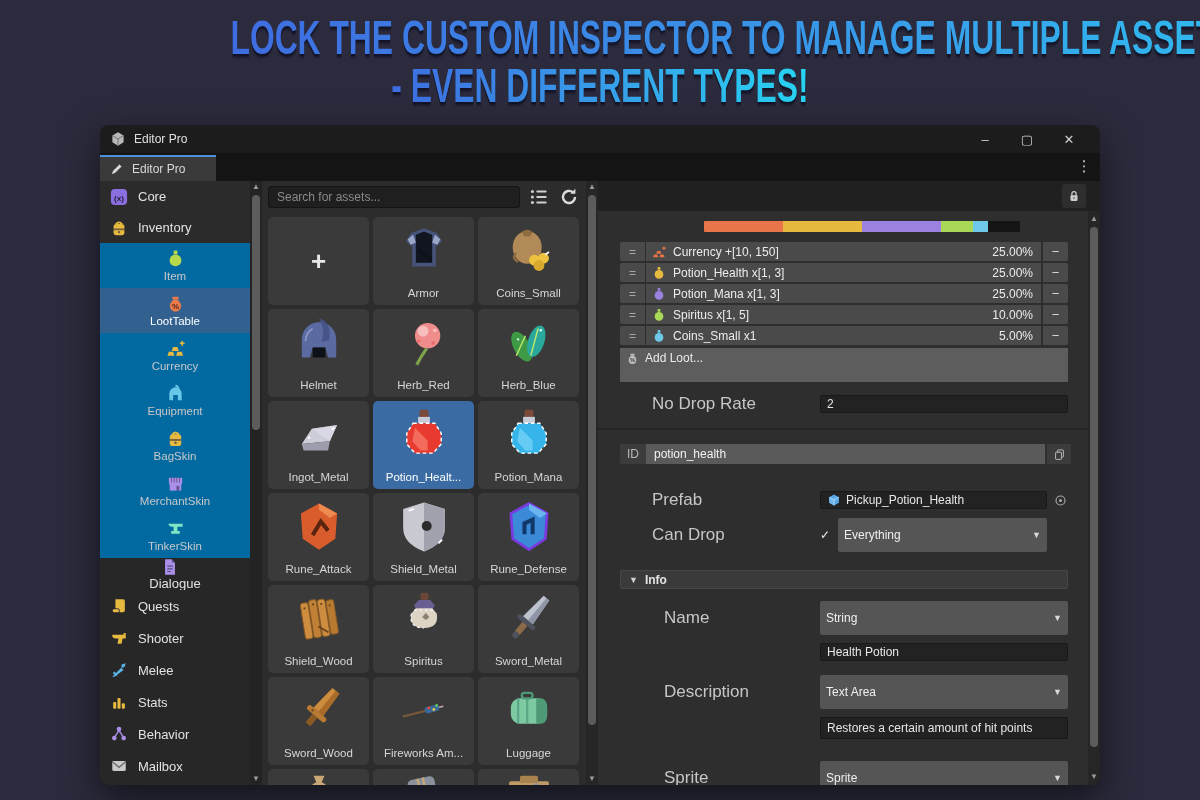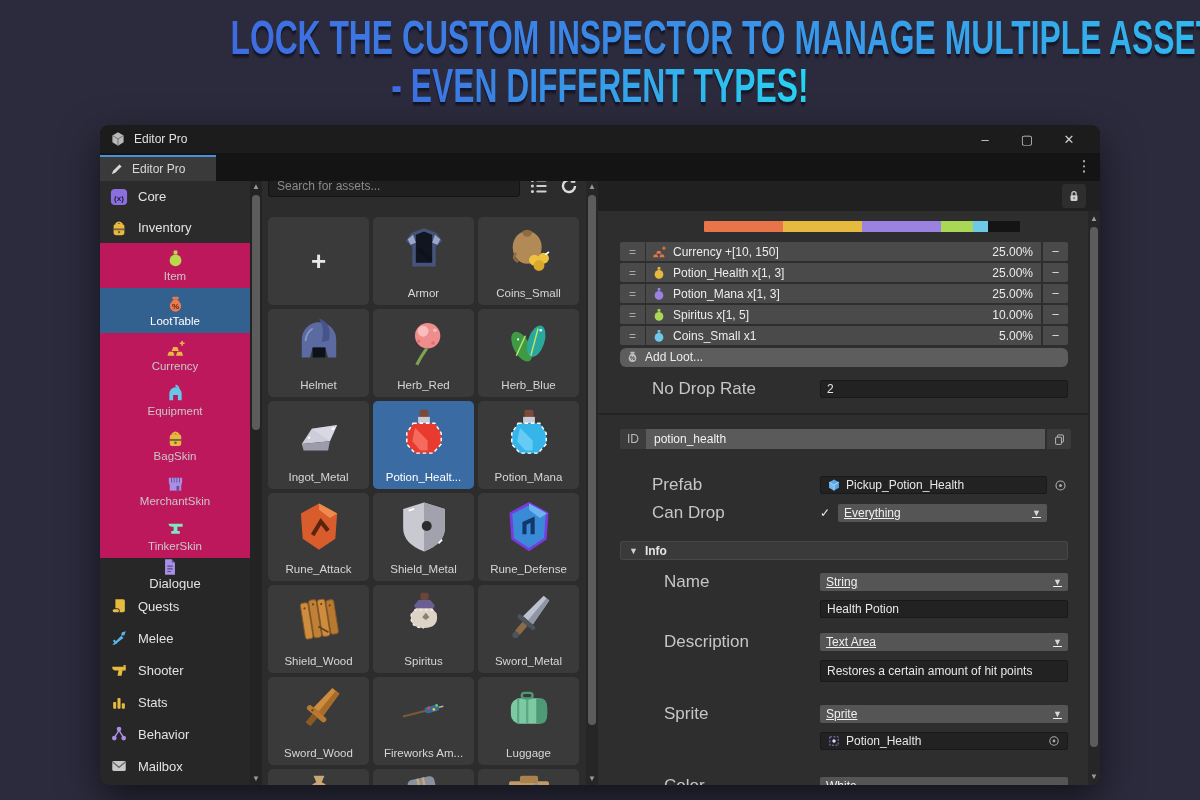--- a/index.html
+++ b/index.html
@@ -44,33 +44,33 @@
   .tab .t-ico { width:14px; height:14px; margin-right:8px; }
   .kebab { position:absolute; right:8px; top:4px; color:#cfcfcf; font-size:15px; letter-spacing:0; width:16px; text-align:center; }
 
   .main { display:flex; height:604px; }
 
   
   .sidebar { width:150px; background:#272727; display:flex; flex-direction:column; overflow:hidden; }
   .sb-item { height:31px; display:flex; align-items:center; padding:0 10px; background:#2b2b2b; cursor:default; }
   .sb-item .sb-ico { width:18px; height:18px; margin-right:10px; flex:0 0 18px; }
   .sb-item .sb-label { font-size:13px; color:#e2e2e2; }
-  .sb-subblock { background:#be185d; }
+  .sb-subblock { background:#0369a1; }
   .sb-sub { height:45px; display:flex; flex-direction:column; align-items:center; justify-content:center; }
   .sb-sub .sb-ico-lg { width:19px; height:19px; }
   .sb-sub .sb-sub-label { font-size:11.5px; color:#c8c8c8; margin-top:2px; }
   .sb-sub.selected { background:#33618f; }
   .sb-sub.selected .sb-sub-label { color:#fff; }
   .sb-scroll { width:12px; background:#232323; position:relative; }
   .sb-scroll .thumb { position:absolute; left:2px; width:8px; border-radius:4px; background:#5c5c5c; }
   .scroll-arrow { position:absolute; left:0; width:12px; height:12px; color:#9a9a9a; font-size:8px; text-align:center; line-height:12px; }
 
   
   .browser { width:324px; background:#2c2c2c; display:flex; flex-direction:column; }
-  .browser-toolbar { height:30px; display:flex; align-items:flex-end; padding:16px 6px; }
+  .browser-toolbar { height:30px; display:flex; align-items:center; padding:16px 6px; }
   .search-input {
     flex:1; height:22px; background:#1f1f1f; border:1px solid #141414; border-radius:3px;
     color:#e0e0e0; font-size:12px; padding:0 8px; outline:none; font-family:"Liberation Sans",sans-serif;
   }
   .search-input::placeholder { color:#8a8a8a; }
   .tool-ico { width:22px; height:22px; margin-left:8px; display:flex; align-items:center; justify-content:center; }
   .grid { flex:1; padding:4px 4px 0 6px; display:flex; flex-wrap:wrap; gap:4px; align-content:flex-start; overflow:hidden; }
   .tile {
     width:101px; height:88px; background:#3a3a3a; border-radius:5px; position:relative;
     display:flex; flex-direction:column; align-items:center; justify-content:flex-end; overflow:hidden;
@@ -94,29 +94,29 @@
 
   .loot-rows { margin-right:10px; }
   .loot-row { display:flex; height:19px; margin-bottom:2px; }
   .loot-handle { width:25px; background:#4a4a4a; color:#a8a8a8; display:flex; align-items:center; justify-content:center; font-size:12px; border-radius:2px 0 0 2px; margin-right:1px; }
   .loot-main { flex:1; background:#4a4a4a; display:flex; align-items:center; padding:0 8px 0 6px; }
   .loot-ico { width:14px; height:14px; margin-right:7px; }
   .loot-label { color:#ececec; font-size:12px; }
   .loot-rate { margin-left:auto; color:#ececec; font-size:12px; }
   .loot-minus { width:25px; background:#4a4a4a; color:#dcdcdc; display:flex; align-items:center; justify-content:center; margin-left:2px; border-radius:0 2px 2px 0; font-size:13px; }
 
-  .addloot-btn { height:19px; margin:3px 10px 0 0; background:#5d5d5d; border-radius:6px; display:flex; align-items:flex-start; padding:2px 6px; color:#ececec; }
+  .addloot-btn { height:19px; margin:3px 10px 0 0; background:#5d5d5d; border-radius:0; display:flex; align-items:flex-end; padding:17px 6px; color:#ececec; }
   .addloot-btn .al-ico { width:13px; height:13px; margin-right:6px; }
 
   .prop-row { display:flex; align-items:center; margin-right:10px; }
   .prop-label { width:168px; color:#c6c6c6; font-size:17px; flex:0 0 168px;margin-left:32px; }
   .prop-value { flex:1; display:flex; align-items:center; }
   .field-dark { flex:1; height:18px; background:#222; border:1px solid #191919; border-radius:2px; color:#e6e6e6; display:flex; align-items:center; padding:0 6px; }
   .field-dark.muted { color:#969696; }
-  .dropdown { flex:1; height:18px; background:#555; border-radius:2px; color:#f0f0f0; display:flex; align-items:center; padding:0 6px; position:relative;text-decoration:underline; }
+  .dropdown { flex:1; height:34px; background:#555; border-radius:2px; color:#f0f0f0; display:flex; align-items:center; padding:0 6px; position:relative; }
   .dd-arrow { margin-left:auto; font-size:9px; color:#d8d8d8; }
   .picker-ico { width:15px; height:15px; margin-left:6px; flex:0 0 15px; }
   .inline-ico { width:14px; height:14px; margin-right:5px; flex:0 0 14px; }
 
   .divider { height:2px; background:#242424; margin:14px -22px 14px -22px; }
 
   .id-row { display:flex; height:20px; margin-right:7px; align-items:stretch;justify-content:flex-end; }
   .id-prefix { width:26px; background:#3c3c3c; color:#b8b8b8; display:flex; align-items:center; justify-content:center; border-radius:2px 0 0 2px; }
   .id-field { flex:1; background:#5a5a5a; color:#f2f2f2; display:flex; align-items:center; padding:0 8px; }
   .copy-btn { width:24px; background:#3c3c3c; display:flex; align-items:center; justify-content:center; border-radius:0 2px 2px 0; margin-left:2px; }
@@ -277,35 +277,35 @@
             <svg viewBox="0 0 20 20">
               <path d="M6 2.5 h8.5 a2 2 0 0 1 2 2 V15 a2 2 0 0 1 -2 2 H6 Z" fill="#e6b93f"></path>
               <rect x="2.5" y="13" width="8" height="4.5" rx="2.2" fill="#e6b93f" stroke="#20203a" stroke-width="1"></rect>
             </svg>
           </span>
     <span class="sb-label">Quests</span>
         </div>
         <div class="sb-item" style="background:#272727;height:32px;">
     <span class="sb-ico">
             <svg viewBox="0 0 20 20">
+              <path d="M2.5 6.5 h15 v4 h-3.5 l-1.2 6 h-4.5 l1.2 -6 H6 a3.5 3.5 0 0 1 -3.5 -3.5 Z" fill="#e6b93f"></path>
+              <rect x="15" y="4.5" width="2.5" height="2" fill="#e6b93f"></rect>
+            </svg>
+          </span>
+    <span class="sb-label">Shooter</span>
+        </div>
+        <div class="sb-item" style="background:#272727;height:32px;">
+    <span class="sb-ico">
+            <svg viewBox="0 0 20 20">
               <path d="M2.5 17.5 12.5 7.5 13 4 17.5 2.5 16 7 12.5 7.5" fill="#5ab4e8"></path>
               <path d="M2.5 17.5 12.5 7.5 15 10 5 17.5 Z" fill="#5ab4e8"></path>
               <path d="M4 12.5 7.5 16" stroke="#5ab4e8" stroke-width="2.4"></path>
             </svg>
           </span>
     <span class="sb-label">Melee</span>
-        </div>
-        <div class="sb-item" style="background:#272727;height:32px;">
-    <span class="sb-ico">
-            <svg viewBox="0 0 20 20">
-              <path d="M2.5 6.5 h15 v4 h-3.5 l-1.2 6 h-4.5 l1.2 -6 H6 a3.5 3.5 0 0 1 -3.5 -3.5 Z" fill="#e6b93f"></path>
-              <rect x="15" y="4.5" width="2.5" height="2" fill="#e6b93f"></rect>
-            </svg>
-          </span>
-    <span class="sb-label">Shooter</span>
         </div>
         <div class="sb-item" style="background:#272727;height:32px;">
     <span class="sb-ico">
             <svg viewBox="0 0 20 20" fill="#e6b93f">
               <rect x="3.5" y="10" width="3.4" height="7.5" rx="1"></rect>
               <rect x="8.3" y="5.5" width="3.4" height="12" rx="1"></rect>
               <rect x="13.1" y="11.5" width="3.4" height="6" rx="1"></rect>
             </svg>
           </span>
     <span class="sb-label">Stats</span>

